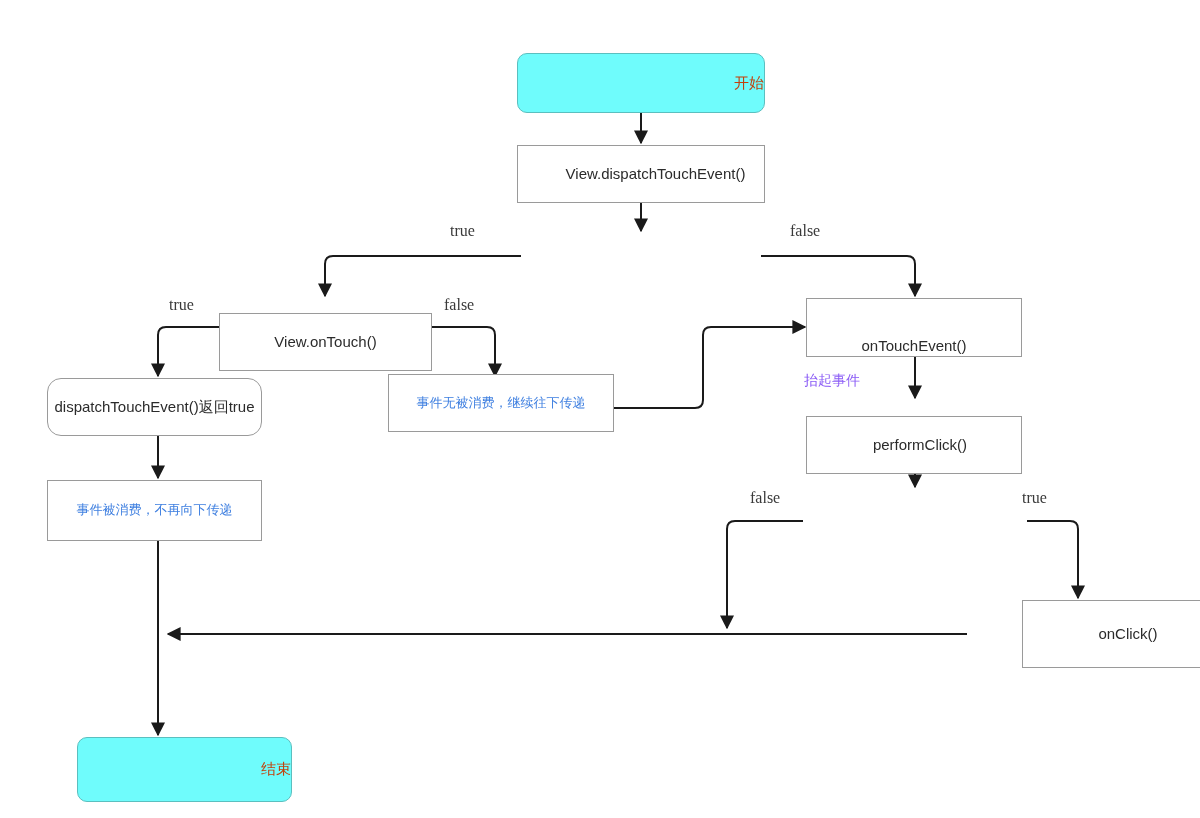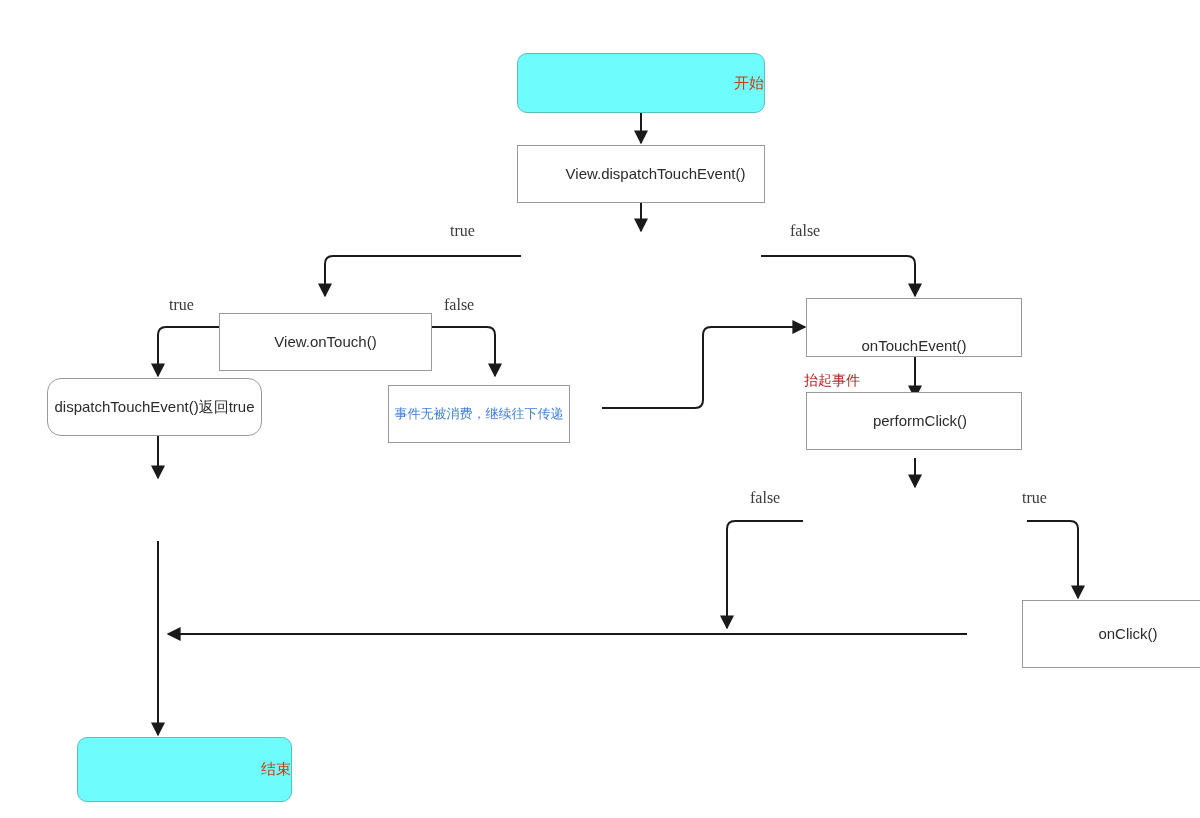--- a/index.html
+++ b/index.html
@@ -78,21 +78,21 @@
   .edge-label {
     position: absolute;
     font-size: 16px;
     color: #3a3a3a;
     white-space: nowrap;
     font-family: Liberation Serif, serif;
   }
   .edge-label-cn {
     position: absolute;
     font-size: 14px;
-    color: #b91c1c;
+    color: #8b5cf6;
     white-space: nowrap;
   }
 </style>
 </head>
 <body>
 
 <div id="canvas">
 
   <svg class="wires" viewBox="0 0 1200 818" xmlns="http://www.w3.org/2000/svg">
     <defs>
@@ -151,32 +151,35 @@
     <span>View.onTouch()</span>
   </div>
 
   <div class="edge-label" style="left:169px; top:296px;">true</div>
   <div class="edge-label" style="left:444px; top:296px;">false</div>
 
   <div class="node node-process" style="left:47px; top:378px; width:215px; height:58px;border-radius:14px;">
     <span>dispatchTouchEvent()返回true</span>
   </div>
 
-  <div class="node node-note" style="left:388px; top:385px; width:182px; height:58px;text-align:right;">
+  <div class="node node-note" style="left:388px; top:374px; width:226px; height:58px;text-align:right;">
     <span>事件无被消费，继续往下传递</span>
   </div>
 
+  <div class="node node-note" style="left:47px; top:480px; width:215px; height:61px;">
+    <span>事件被消费，不再向下传递</span>
+  </div>
 
   <div class="node node-process" style="left:806px; top:298px; width:216px; height:59px;align-items:flex-end;">
     <span>onTouchEvent()</span>
   </div>
 
   <div class="edge-label-cn" style="left:804px; top:372px;">抬起事件</div>
 
-  <div class="node node-process" style="left:806px; top:392px; width:216px; height:58px;padding-left:12px;">
+  <div class="node node-process" style="left:806px; top:416px; width:216px; height:58px;padding-left:12px;">
     <span>performClick()</span>
   </div>
 
 
   <div class="edge-label" style="left:750px; top:489px;">false</div>
   <div class="edge-label" style="left:1022px; top:489px;">true</div>
 
   <div class="node node-process" style="left:1022px; top:600px; width:212px; height:68px;">
     <span>onClick()</span>
   </div>

